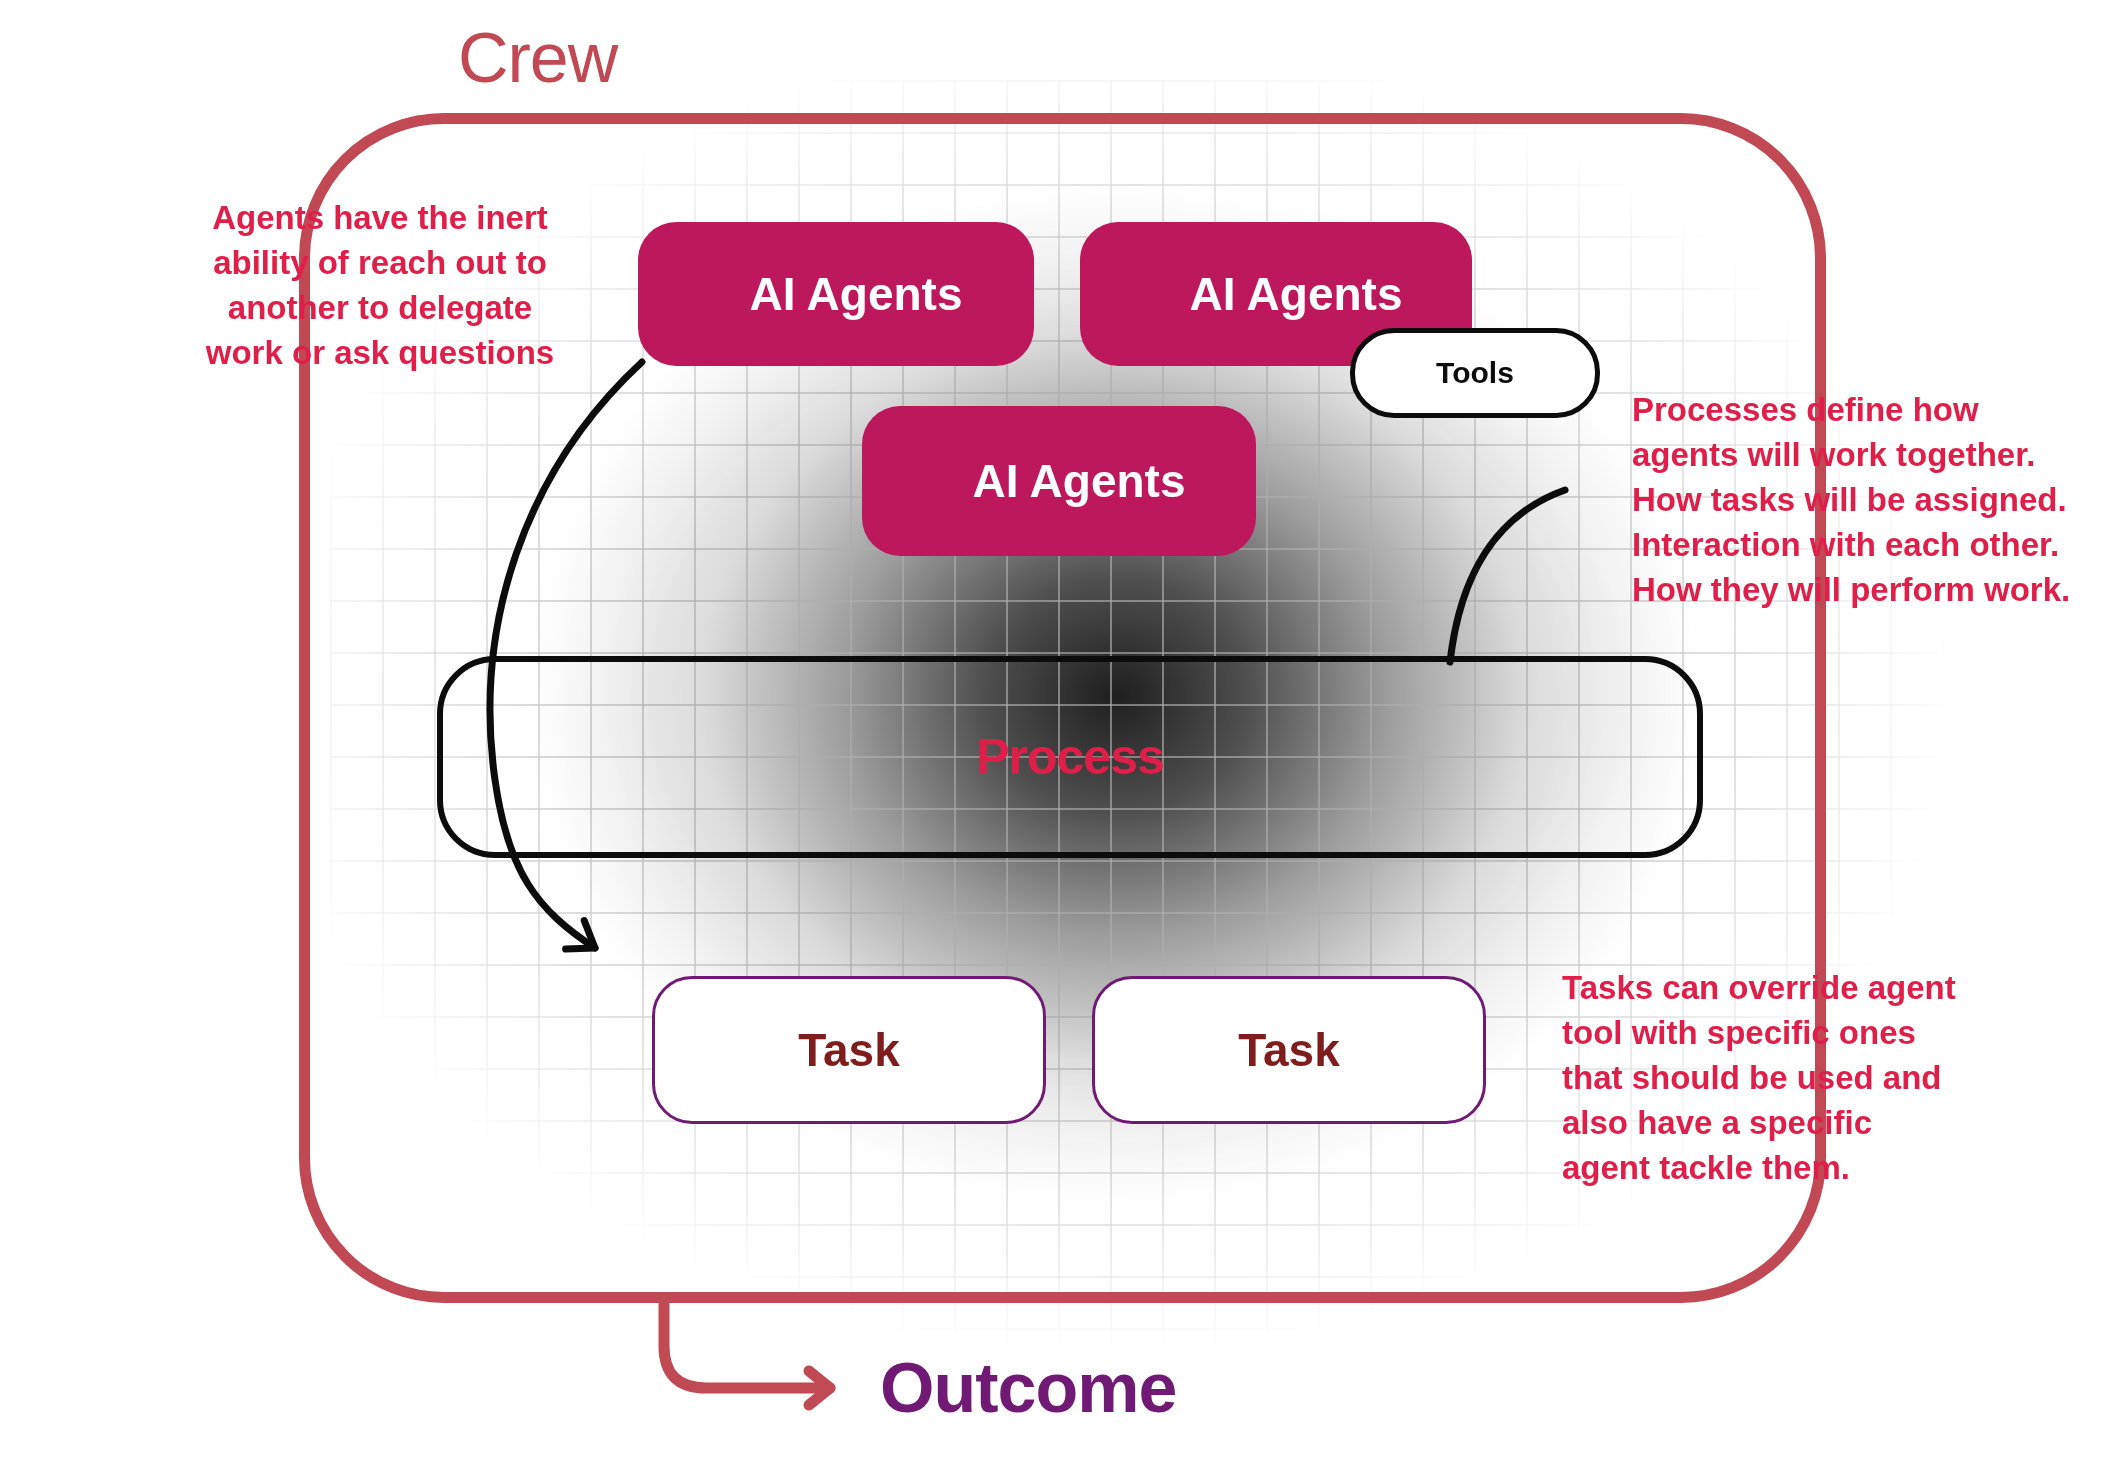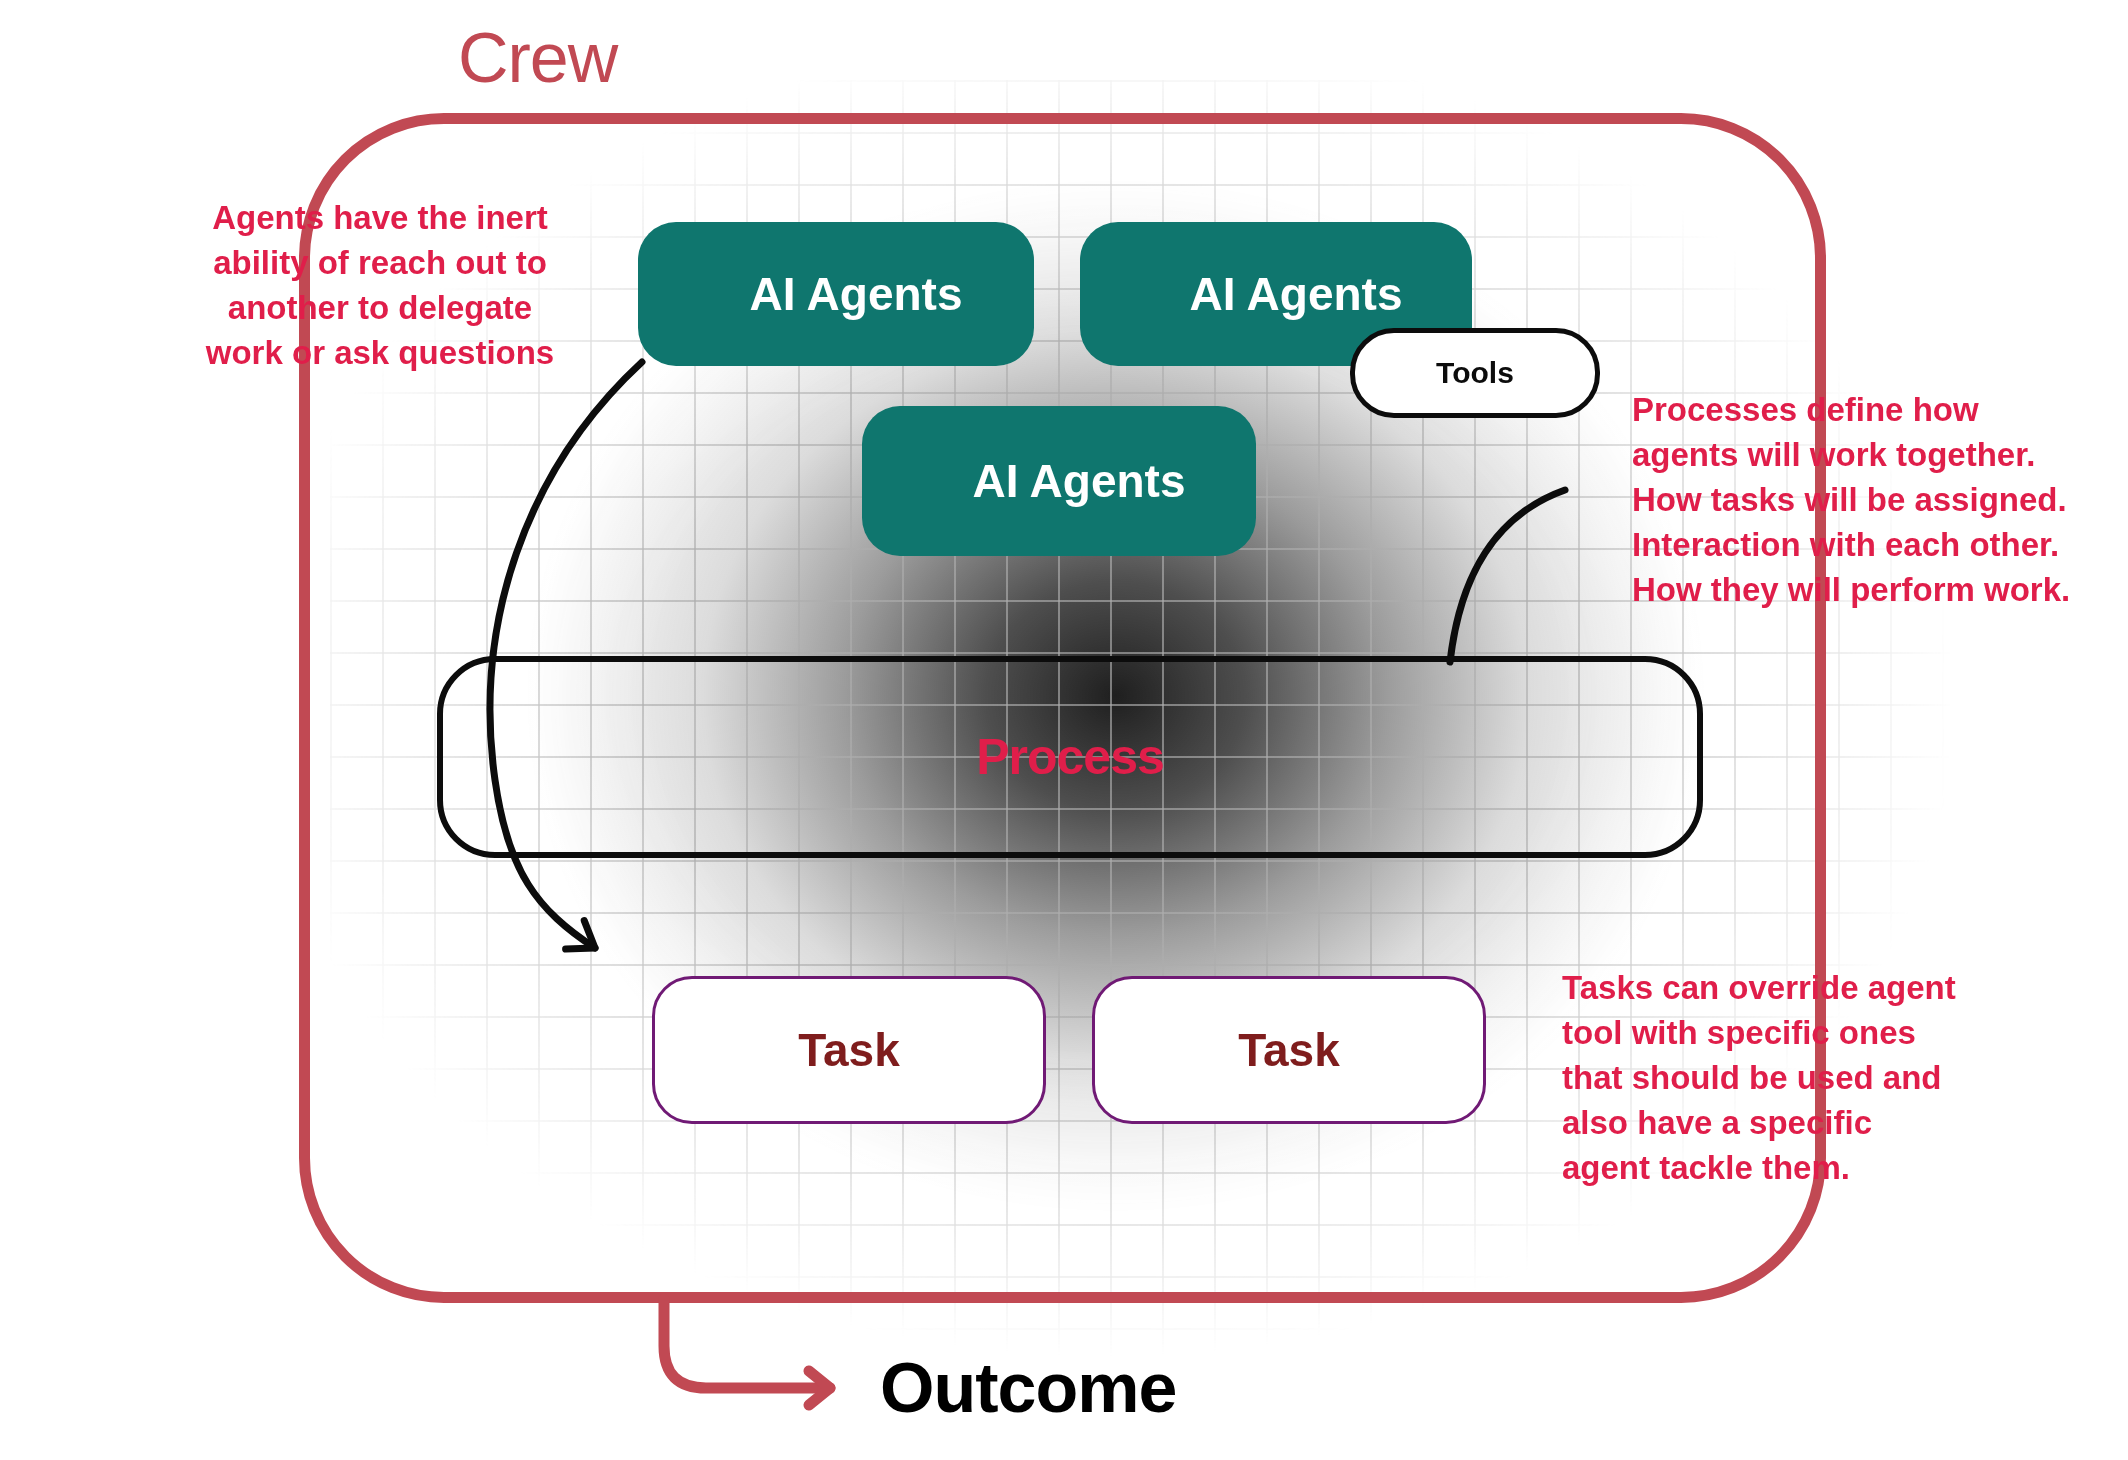--- a/index.html
+++ b/index.html
@@ -29,37 +29,37 @@
     border-radius:145px;
     box-sizing:border-box;
     background:transparent;
   }
   .crew-title{
     position:absolute;left:458px;top:18px;
     font-size:70px;font-weight:400;color:#c14953;letter-spacing:-1px;
   }
   .outcome-title{
     position:absolute;left:880px;top:1348px;
-    font-size:70px;font-weight:700;color:#000000;letter-spacing:-1px;
+    font-size:70px;font-weight:700;color:#701a75;letter-spacing:-1px;
   }
 
   .annotation{
     position:absolute;color:#e01e4a;font-weight:700;
     font-size:33px;line-height:1.36;white-space:pre-line;
   }
   .annotation.left{left:180px;top:196px;width:400px;text-align:center;}
   .annotation.right-top{left:1632px;top:388px;width:500px;text-align:left;}
   .annotation.right-bottom{left:1562px;top:966px;width:460px;text-align:left;}
 
   .node{
     position:absolute;display:flex;align-items:center;justify-content:center;
     box-sizing:border-box;font-weight:700;
   }
   .agent{
-    background:#0f766e;color:#ffffff;border-radius:38px;font-size:46px;padding-left:40px;
+    background:#be185d;color:#ffffff;border-radius:38px;font-size:46px;padding-left:40px;
   }
   .agent1{left:638px;top:222px;width:396px;height:144px;}
   .agent2{left:1080px;top:222px;width:392px;height:144px;}
   .agent3{left:862px;top:406px;width:394px;height:150px;}
   .tools{
     background:#ffffff;color:#0c0c0c;border:5px solid #0c0c0c;border-radius:44px;
     font-size:30px;left:1350px;top:328px;width:250px;height:90px;
   }
   .process-box{
     position:absolute;left:437px;top:656px;width:1266px;height:202px;

